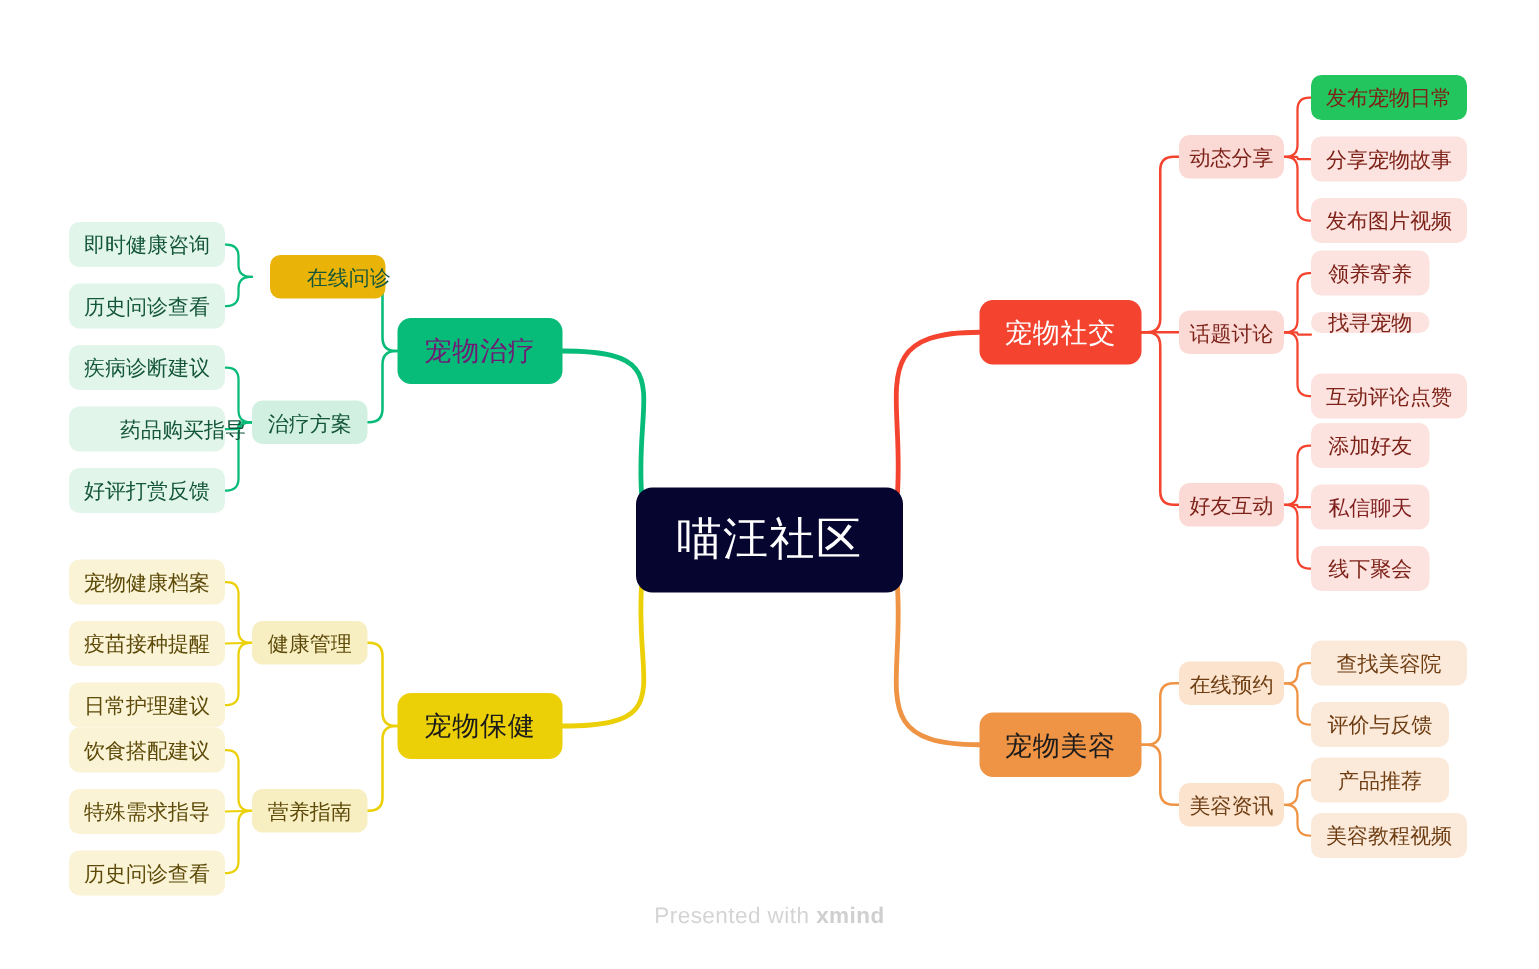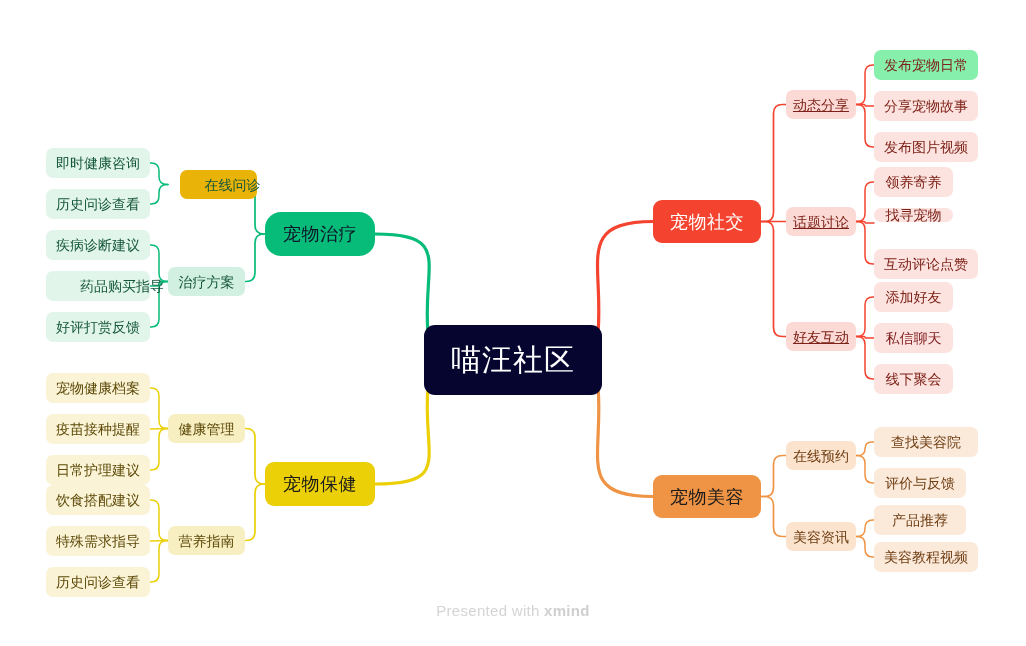--- a/index.html
+++ b/index.html
@@ -50,21 +50,21 @@
   .node-main.green { background: #07bb78; color: #1b1b1b; }
   .node-main.red   { background: #f4432e; color: #ffffff; }
   .node-main.yellow{ background: #ecd007; color: #1b1b1b; }
   .node-main.orange{ background: #ef9344; color: #2b1c0c; }
 
   .node-sub {
     border-radius: 7px;
     font-size: 14px;
   }
   .node-sub.green { background: #d2f0e1; color: #14563a; }
-  .node-sub.red   { background: #fbdad6; color: #7d2218; text-decoration: underline; }
+  .node-sub.red   { background: #fbdad6; color: #7d2218; }
   .node-sub.yellow{ background: #f7eec2; color: #5d4a08; }
   .node-sub.orange{ background: #fbe3cd; color: #6e3d12; }
 
   .node-leaf {
     border-radius: 7px;
     font-size: 14px;
   }
   .node-leaf.green { background: #e1f5ea; color: #145c3c; }
   .node-leaf.red   { background: #fce3df; color: #7d2218; }
   .node-leaf.yellow{ background: #faf3d6; color: #5d4a08; }
@@ -126,40 +126,40 @@
       <path d="M 761 496.5 L 764.5 496.5 Q 773.5 496.5 773.5 487.5 L 773.5 464.5 Q 773.5 455.5 782.5 455.5 L 786 455.5" fill="none" stroke="#ef9344" stroke-width="1.7" stroke-linecap="round" stroke-linejoin="round"></path>
       <path d="M 856 455.5 L 858.25 455.5 Q 865 455.5 865 448.75 L 865 448.75 Q 865 442 871.75 442 L 874 442" fill="none" stroke="#ef9344" stroke-width="1.5" stroke-linecap="round" stroke-linejoin="round"></path>
       <path d="M 856 455.5 L 857 455.5 Q 865 455.5 865 463.5 L 865 475 Q 865 483 873 483 L 874 483" fill="none" stroke="#ef9344" stroke-width="1.5" stroke-linecap="round" stroke-linejoin="round"></path>
       <path d="M 761 496.5 L 764.5 496.5 Q 773.5 496.5 773.5 505.5 L 773.5 527.5 Q 773.5 536.5 782.5 536.5 L 786 536.5" fill="none" stroke="#ef9344" stroke-width="1.7" stroke-linecap="round" stroke-linejoin="round"></path>
       <path d="M 856 536.5 L 857 536.5 Q 865 536.5 865 528.5 L 865 528 Q 865 520 873 520 L 874 520" fill="none" stroke="#ef9344" stroke-width="1.5" stroke-linecap="round" stroke-linejoin="round"></path>
       <path d="M 856 536.5 L 857 536.5 Q 865 536.5 865 544.5 L 865 549 Q 865 557 873 557 L 874 557" fill="none" stroke="#ef9344" stroke-width="1.5" stroke-linecap="round" stroke-linejoin="round"></path>
     </svg>
 
   <div id="nodes">
       <div class="node node-central" style="left: 424px; top: 325px; width: 178px; height: 70px; background: rgb(5, 5, 48); color: rgb(255, 255, 255);">喵汪社区</div>
-      <div class="node node-main green" style="left: 265px; top: 212px; width: 110px; height: 44px; background: rgb(7, 187, 120); color: #0f172a; border-radius: 16px;">宠物治疗</div>
+      <div class="node node-main green" style="left: 265px; top: 212px; width: 110px; height: 44px; background: rgb(7, 187, 120); color: #701a75;">宠物治疗</div>
       <div class="node node-sub green" style="left: 180px; top: 170px; width: 77px; height: 29px; background: #eab308; color: rgb(20, 86, 58); padding-left: 28px;">在线问诊</div>
       <div class="node node-leaf green" style="left: 46px; top: 148px; width: 104px; height: 30px; background: rgb(225, 245, 234); color: rgb(20, 86, 58);">即时健康咨询</div>
       <div class="node node-leaf green" style="left: 46px; top: 189px; width: 104px; height: 30px; background: rgb(225, 245, 234); color: rgb(20, 86, 58);">历史问诊查看</div>
       <div class="node node-sub green" style="left: 168px; top: 267px; width: 77px; height: 29px; background: rgb(210, 240, 225); color: rgb(20, 86, 58);">治疗方案</div>
       <div class="node node-leaf green" style="left: 46px; top: 230px; width: 104px; height: 30px; background: rgb(225, 245, 234); color: rgb(20, 86, 58);">疾病诊断建议</div>
       <div class="node node-leaf green" style="left: 46px; top: 271px; width: 104px; height: 30px; background: rgb(225, 245, 234); color: rgb(20, 86, 58); padding-left: 48px;">药品购买指导</div>
       <div class="node node-leaf green" style="left: 46px; top: 312px; width: 104px; height: 30px; background: rgb(225, 245, 234); color: rgb(20, 86, 58);">好评打赏反馈</div>
       <div class="node node-main yellow" style="left: 265px; top: 462px; width: 110px; height: 44px; background: rgb(236, 208, 7); color: rgb(27, 27, 27);">宠物保健</div>
       <div class="node node-sub yellow" style="left: 168px; top: 414px; width: 77px; height: 29px; background: rgb(247, 238, 194); color: rgb(93, 74, 8);">健康管理</div>
       <div class="node node-leaf yellow" style="left: 46px; top: 373px; width: 104px; height: 30px; background: rgb(250, 243, 214); color: rgb(93, 74, 8);">宠物健康档案</div>
       <div class="node node-leaf yellow" style="left: 46px; top: 414px; width: 104px; height: 30px; background: rgb(250, 243, 214); color: rgb(93, 74, 8);">疫苗接种提醒</div>
       <div class="node node-leaf yellow" style="left: 46px; top: 455px; width: 104px; height: 30px; background: rgb(250, 243, 214); color: rgb(93, 74, 8);">日常护理建议</div>
       <div class="node node-sub yellow" style="left: 168px; top: 526px; width: 77px; height: 29px; background: rgb(247, 238, 194); color: rgb(93, 74, 8);">营养指南</div>
       <div class="node node-leaf yellow" style="left: 46px; top: 485px; width: 104px; height: 30px; background: rgb(250, 243, 214); color: rgb(93, 74, 8);">饮食搭配建议</div>
       <div class="node node-leaf yellow" style="left: 46px; top: 526px; width: 104px; height: 30px; background: rgb(250, 243, 214); color: rgb(93, 74, 8);">特殊需求指导</div>
       <div class="node node-leaf yellow" style="left: 46px; top: 567px; width: 104px; height: 30px; background: rgb(250, 243, 214); color: rgb(93, 74, 8);">历史问诊查看</div>
       <div class="node node-main red" style="left: 653px; top: 200px; width: 108px; height: 43px; background: rgb(244, 67, 46); color: rgb(255, 255, 255);">宠物社交</div>
       <div class="node node-sub red" style="left: 786px; top: 90px; width: 70px; height: 29px; background: rgb(251, 218, 214); color: rgb(125, 34, 24);">动态分享</div>
-      <div class="node node-leaf red" style="left: 874px; top: 50px; width: 104px; height: 30px; background: #86efac; color: rgb(125, 34, 24);">发布宠物日常</div>
+      <div class="node node-leaf red" style="left: 874px; top: 50px; width: 104px; height: 30px; background: #22c55e; color: rgb(125, 34, 24);">发布宠物日常</div>
       <div class="node node-leaf red" style="left: 874px; top: 91px; width: 104px; height: 30px; background: rgb(252, 227, 223); color: rgb(125, 34, 24);">分享宠物故事</div>
       <div class="node node-leaf red" style="left: 874px; top: 132px; width: 104px; height: 30px; background: rgb(252, 227, 223); color: rgb(125, 34, 24);">发布图片视频</div>
       <div class="node node-sub red" style="left: 786px; top: 207px; width: 70px; height: 29px; background: rgb(251, 218, 214); color: rgb(125, 34, 24);">话题讨论</div>
       <div class="node node-leaf red" style="left: 874px; top: 167px; width: 79px; height: 30px; background: rgb(252, 227, 223); color: rgb(125, 34, 24);">领养寄养</div>
       <div class="node node-leaf red" style="left: 874px; top: 208px; width: 79px; height: 14px; background: rgb(252, 227, 223); color: rgb(125, 34, 24);">找寻宠物</div>
       <div class="node node-leaf red" style="left: 874px; top: 249px; width: 104px; height: 30px; background: rgb(252, 227, 223); color: rgb(125, 34, 24);">互动评论点赞</div>
       <div class="node node-sub red" style="left: 786px; top: 322px; width: 70px; height: 29px; background: rgb(251, 218, 214); color: rgb(125, 34, 24);">好友互动</div>
       <div class="node node-leaf red" style="left: 874px; top: 282px; width: 79px; height: 30px; background: rgb(252, 227, 223); color: rgb(125, 34, 24);">添加好友</div>
       <div class="node node-leaf red" style="left: 874px; top: 323px; width: 79px; height: 30px; background: rgb(252, 227, 223); color: #7f1d1d;">私信聊天</div>
       <div class="node node-leaf red" style="left: 874px; top: 364px; width: 79px; height: 30px; background: rgb(252, 227, 223); color: rgb(125, 34, 24);">线下聚会</div>

